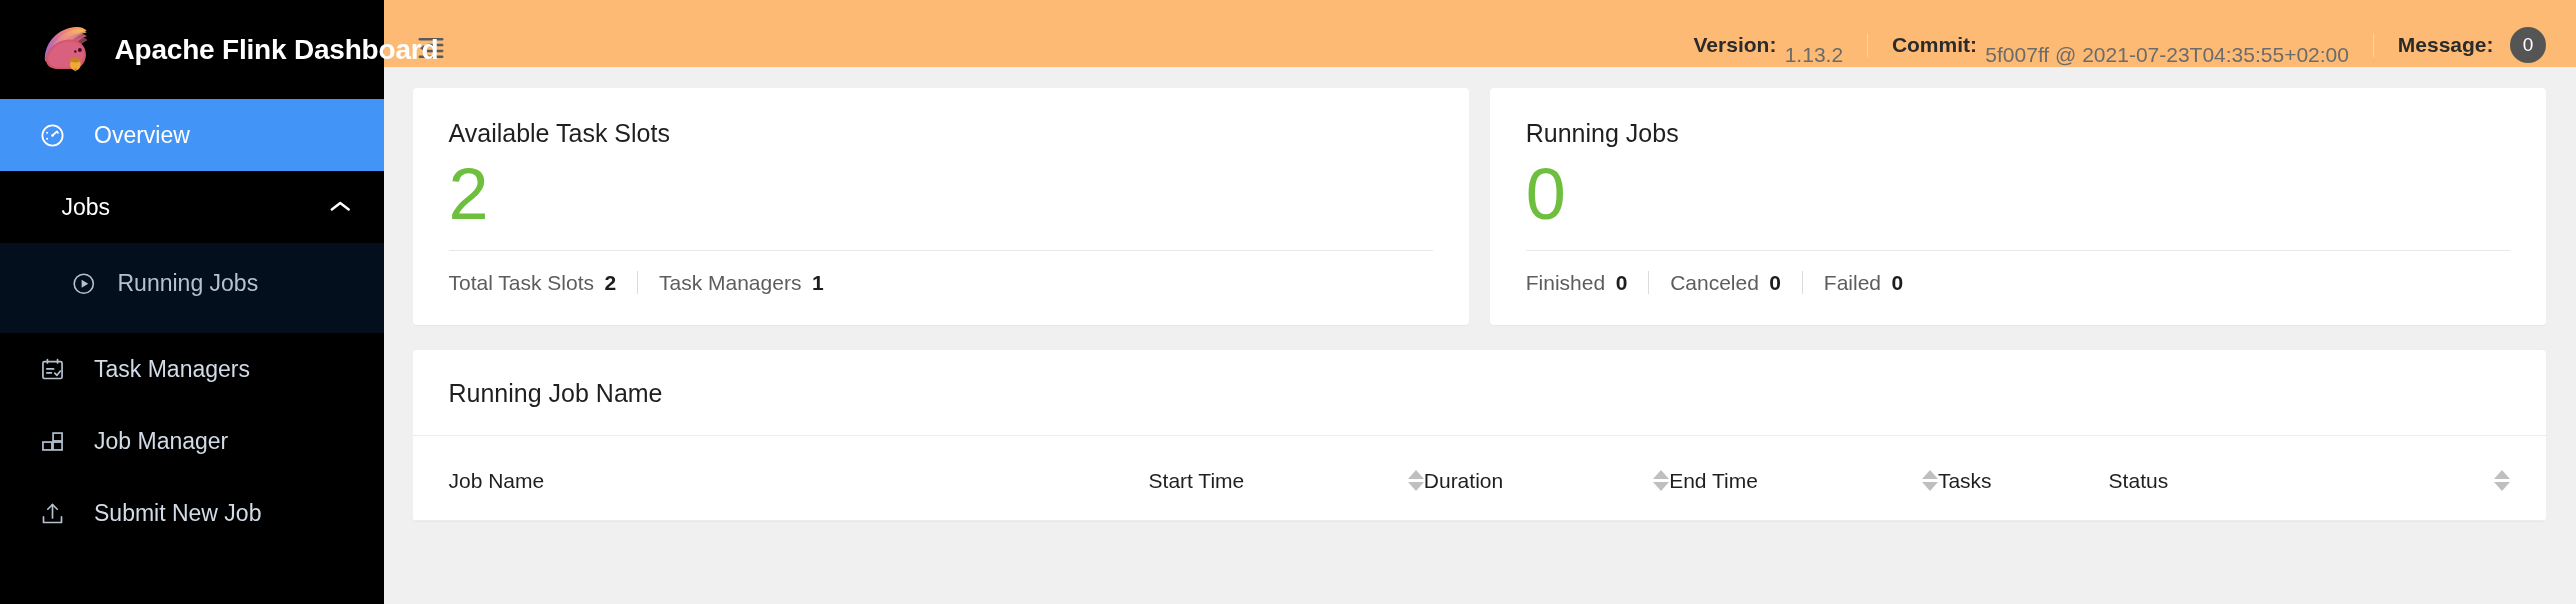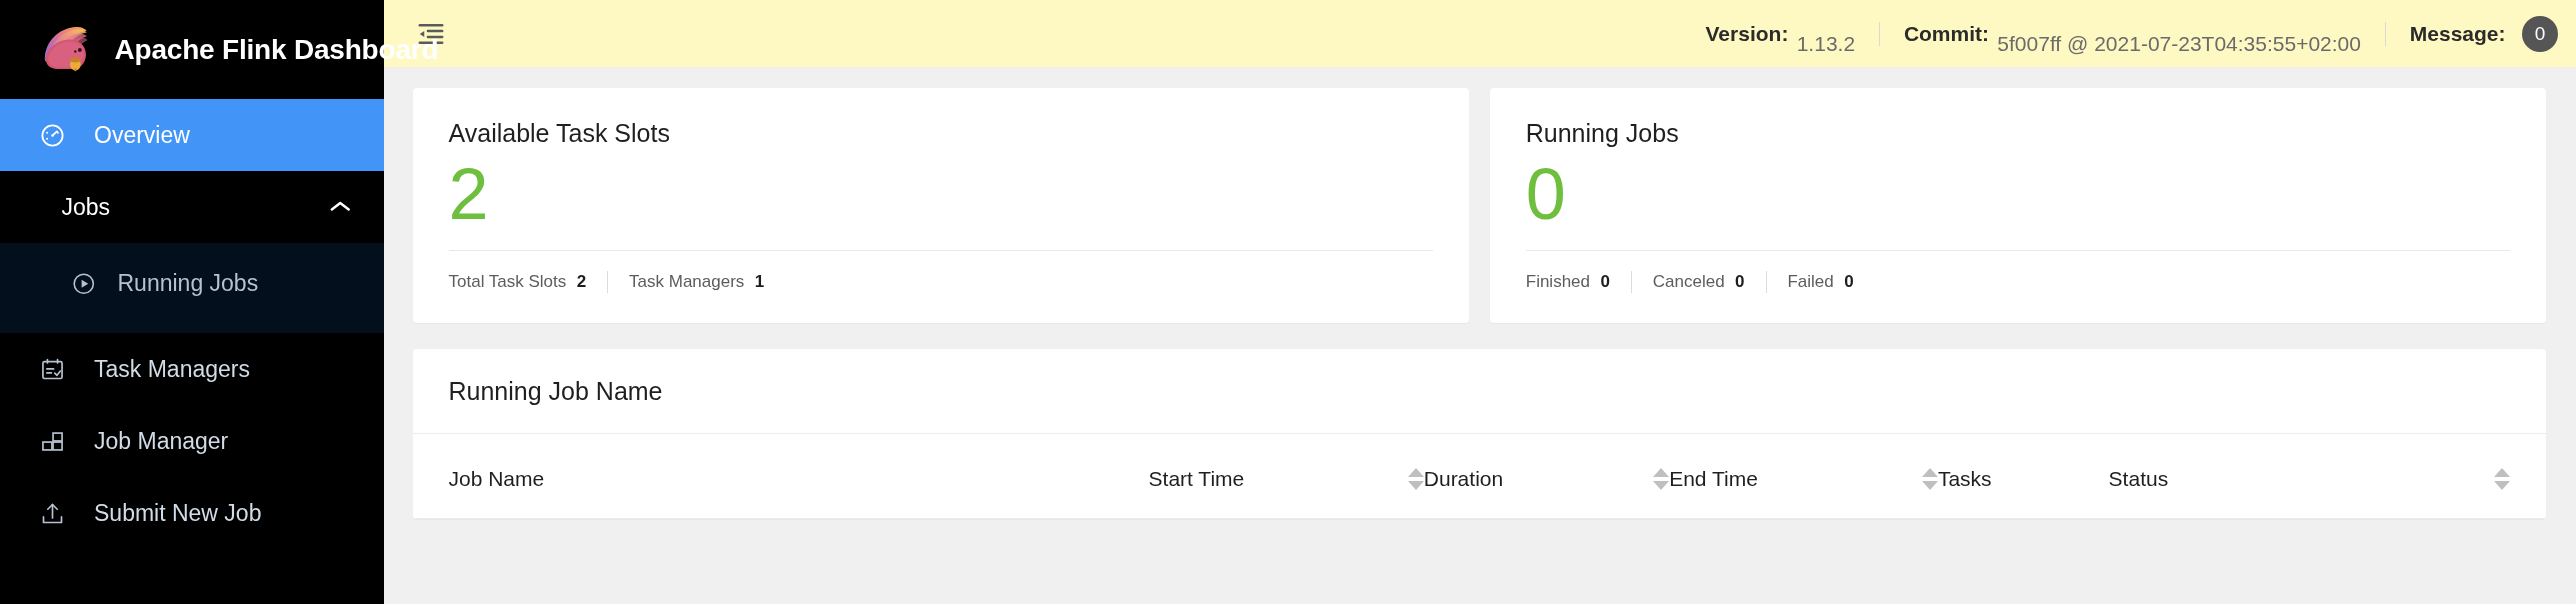--- a/index.html
+++ b/index.html
@@ -101,24 +101,24 @@
     flex: 1;
     min-width: 0;
     display: flex;
     flex-direction: column;
     background: #f0f0f0;
   }
 
   .topbar {
     height: 68px;
     flex: 0 0 68px;
-    background: #fef9c3;
-    display: flex;
-    align-items: center;
-    padding: 0 18px 0 27px;
+    background: #fdba74;
+    display: flex;
+    align-items: flex-end;
+    padding: 0 30px 0 27px;
     border-bottom: 0.8px solid #eeeeee;
   }
   .fold-btn {
     width: 39px; height: 39px;
     display: flex; align-items: center; justify-content: center;
     cursor: pointer;
   }
   .fold-btn svg { width: 30px; height: 30px; display: block; }
 
   .topbar-spacer { flex: 1; }
@@ -185,21 +185,21 @@
     letter-spacing: -0.8px;
   }
   .card-divider {
     height: 0.8px;
     background: #e8e8e8;
     margin: 0 0 20px 0;
   }
   .card-stats {
     display: flex;
     align-items: center;
-    font-size: 17px;
+    font-size: 21px;
     color: #595959;
     white-space: nowrap;
   }
   .card-stats .stat-label { color: #5d5d5d; }
   .card-stats .stat-value { color: #1d1d1d; font-weight: 700; margin-left: 10.5px; }
   .card-stats .stat-sep {
     display: inline-block;
     width: 0.8px; height: 22.5px;
     background: #dcdcdc;
     margin: 0 21px;

